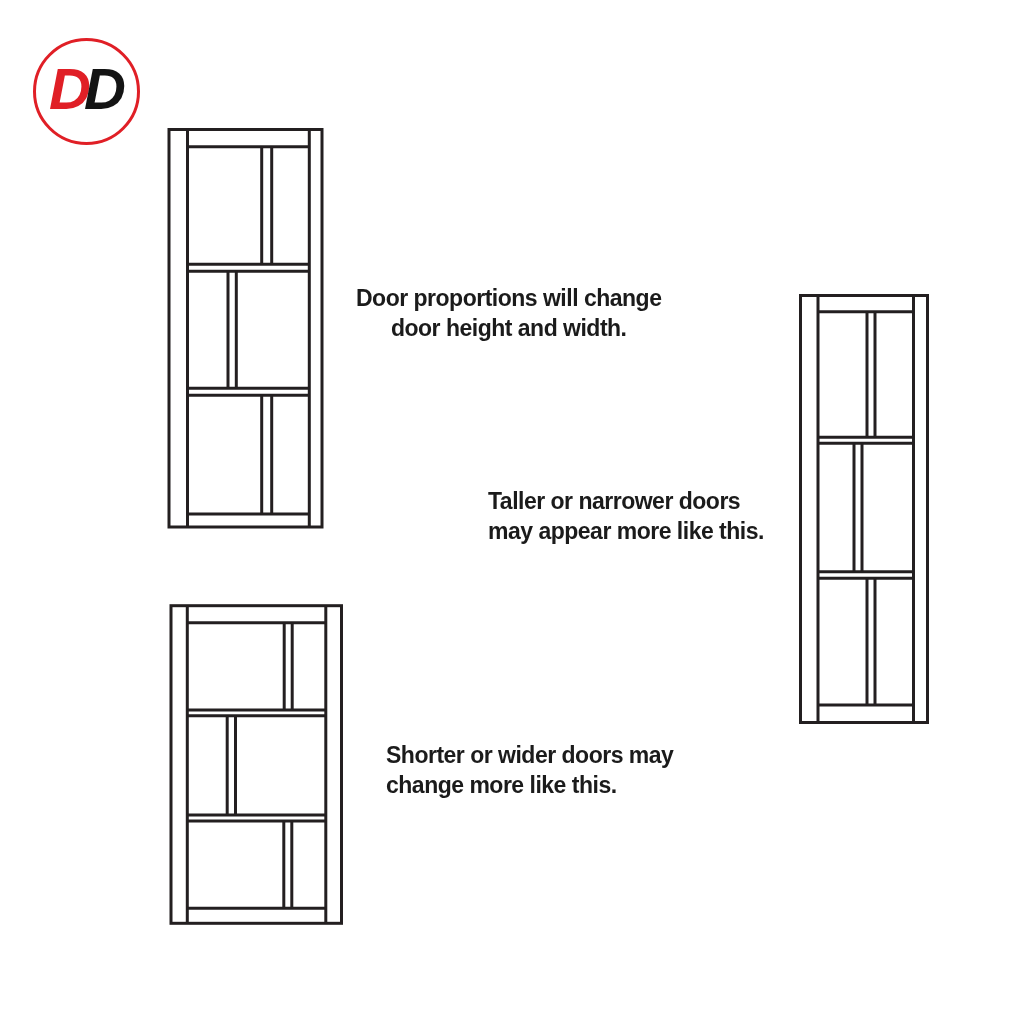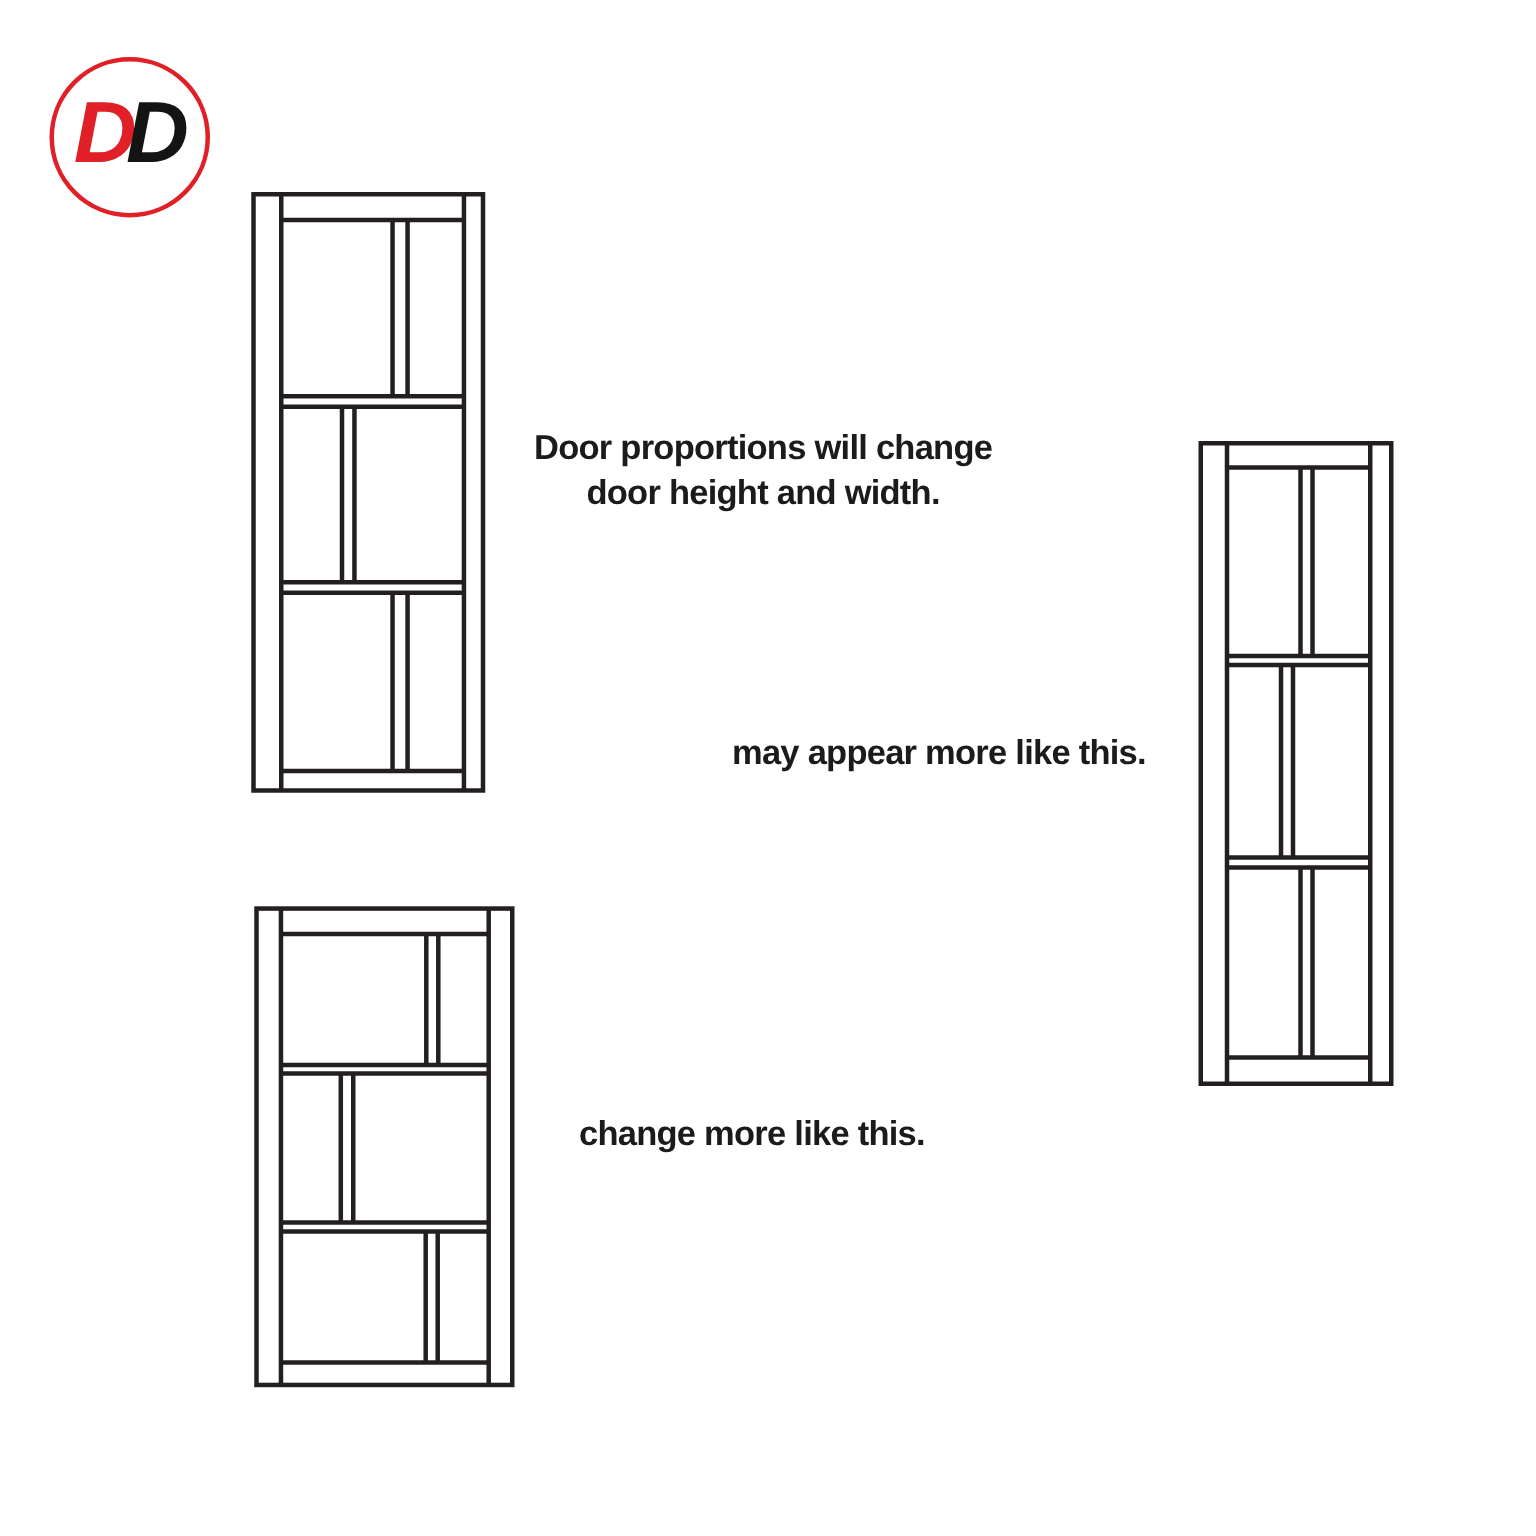--- a/index.html
+++ b/index.html
@@ -144,20 +144,22 @@
         <line x1="291.8" y1="821" x2="291.8" y2="908.3" stroke="#231f20" stroke-width="3"></line>
       </g>
     </svg>
 
   <div class="note note-proportions">
     <div>Door proportions will change</div>
     <div>door height and width.</div>
   </div>
 
   <div class="note note-taller">
+    <div>Taller or narrower doors</div>
     <div>may appear more like this.</div>
   </div>
 
   <div class="note note-shorter">
+    <div>Shorter or wider doors may</div>
     <div>change more like this.</div>
   </div>
 
 </div>
 
 </body></html>

